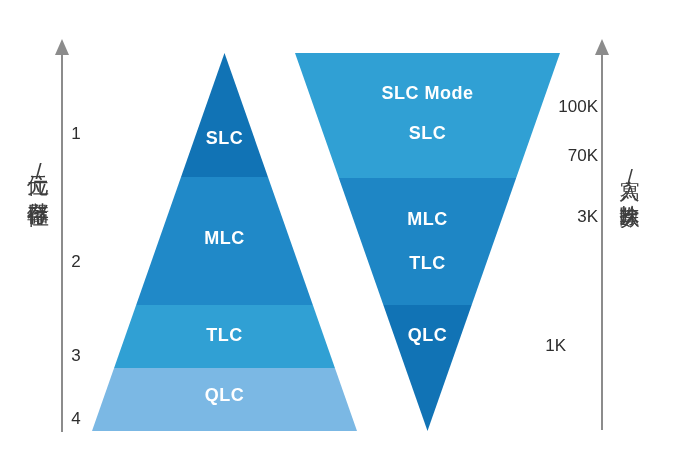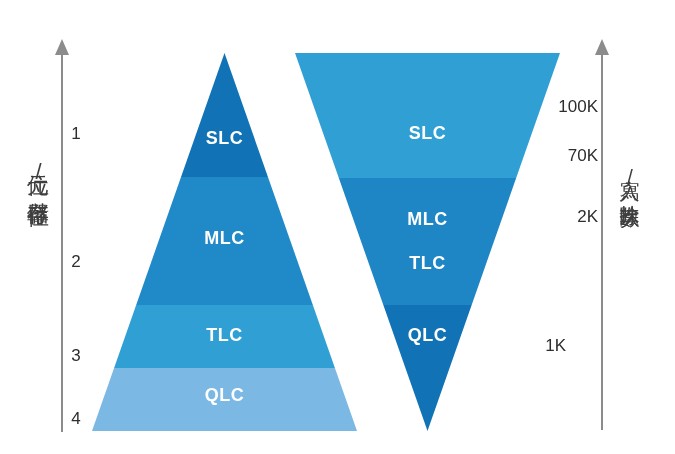--- a/index.html
+++ b/index.html
@@ -42,38 +42,39 @@
   <div class="tick tick-left" style="left:64px;top:101px;">1</div>
   <div class="tick tick-left" style="left:64px;top:229px;">2</div>
   <div class="tick tick-left" style="left:64px;top:323px;">3</div>
   <div class="tick tick-left" style="left:64px;top:386px;">4</div>
   <div class="vlabel vlabel-left" style="left:23px;top:157px;">位元/儲存單位</div>
 
   <span class="arrowhead" style="left:595px;top:39px;"></span>
   <span class="axis-line" style="left:601px;top:53px;height:377px;"></span>
   <div class="tick tick-right" style="left:546px;top:74px;">100K</div>
   <div class="tick tick-right" style="left:546px;top:123px;">70K</div>
-  <div class="tick tick-right" style="left:546px;top:184px;">2K</div>
+  <div class="tick tick-right" style="left:546px;top:184px;">3K</div>
   <div class="tick tick-right" style="left:514px;top:313px;">1K</div>
   <div class="vlabel vlabel-right" style="left:617px;top:164px;">寫入/抹除次數</div>
 
   <div class="tri pyramid">
     <div class="band" style="top: 0px; height: 124px; background: rgb(17, 115, 181);"></div>
     <div class="band" style="top: 124px; height: 128px; background: rgb(32, 137, 200);"></div>
     <div class="band" style="top: 252px; height: 63px; background: rgb(48, 160, 212);"></div>
     <div class="band" style="top: 315px; height: 63px; background: rgb(123, 184, 228);"></div>
     <div class="seg-label" style="top:74px;">SLC</div>
     <div class="seg-label" style="top:174px;">MLC</div>
     <div class="seg-label" style="top:271px;">TLC</div>
     <div class="seg-label" style="top:331px;">QLC</div>
   </div>
 
   <div class="tri funnel">
     <div class="band" style="top: 0px; height: 125px; background: rgb(48, 160, 212);"></div>
     <div class="band" style="top: 125px; height: 127px; background: rgb(30, 134, 197);"></div>
     <div class="band" style="top: 252px; height: 126px; background: rgb(17, 115, 181);"></div>
+    <div class="seg-label" style="top:29px;">SLC Mode</div>
     <div class="seg-label" style="top:69px;">SLC</div>
     <div class="seg-label" style="top:155px;">MLC</div>
     <div class="seg-label" style="top:199px;">TLC</div>
     <div class="seg-label" style="top:271px;">QLC</div>
   </div>
 
 </div>
 
 </body></html>

